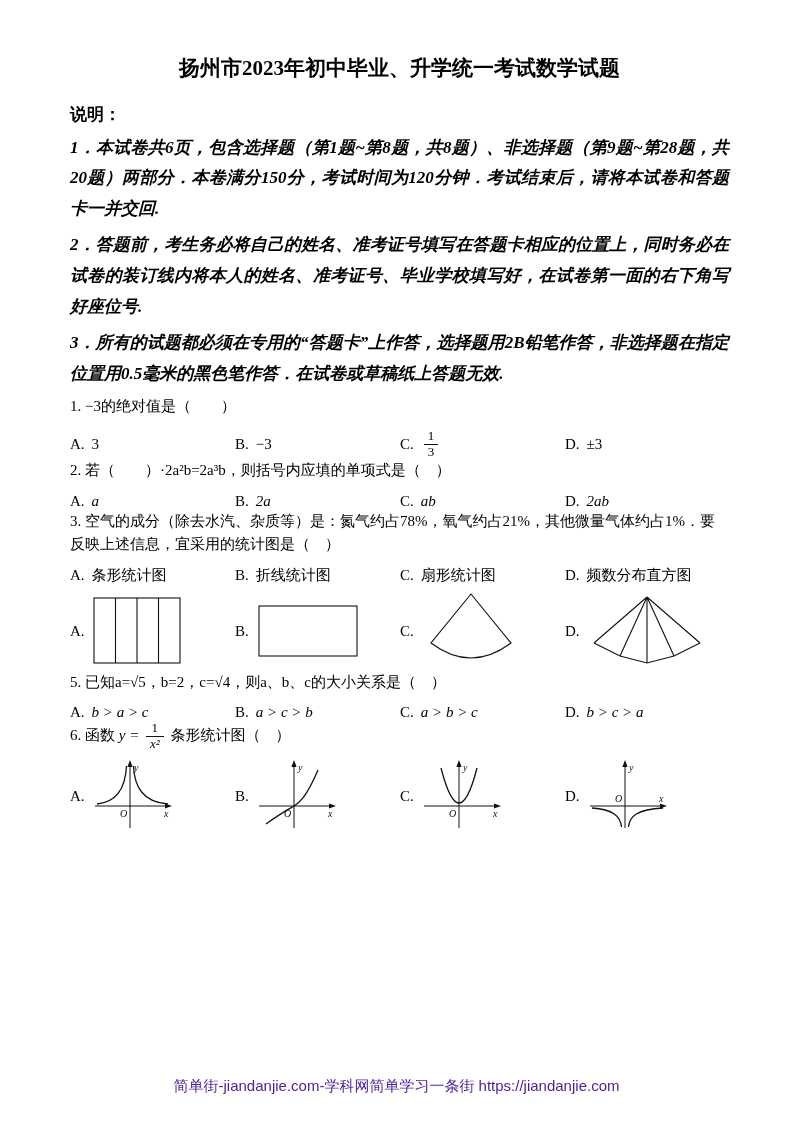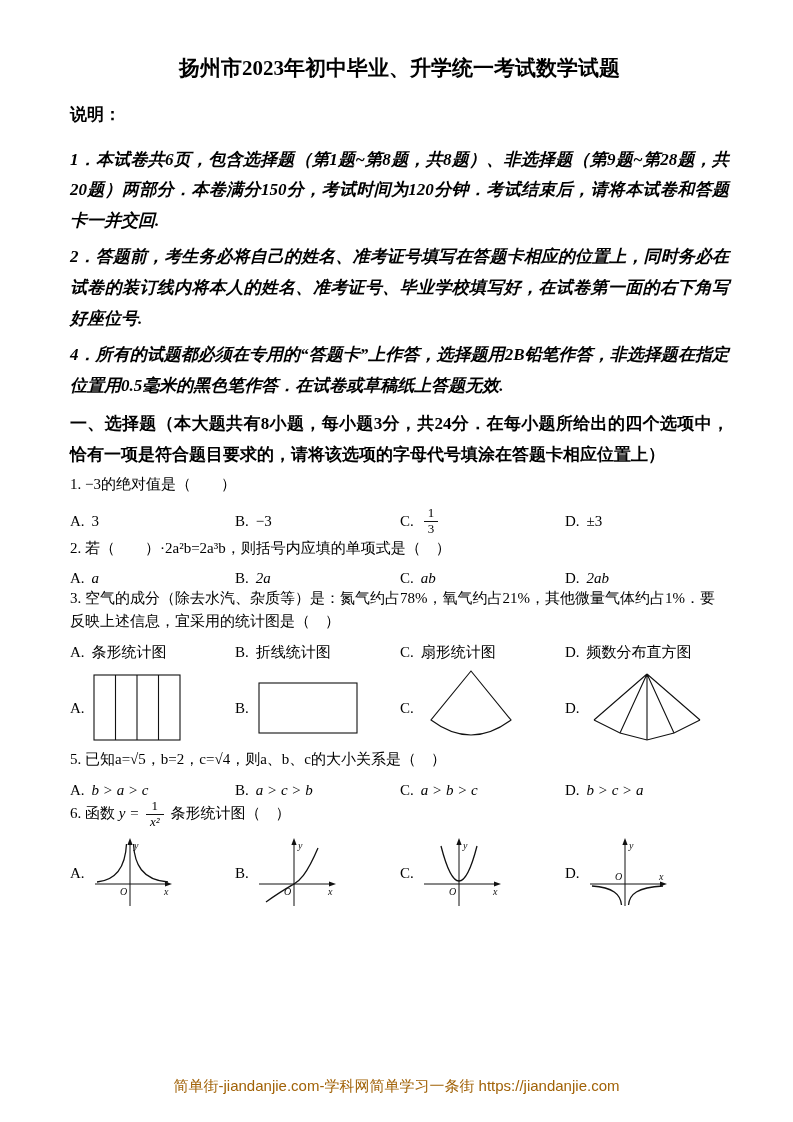--- a/index.html
+++ b/index.html
@@ -3,56 +3,55 @@
 <meta charset="utf-8">
 <style>
   * { margin:0; padding:0; box-sizing:border-box; }
   html,body { background:#ffffff; }
   body { font-family:"Liberation Serif", serif; color:#000; }
   .page {
     position:relative; width:793px; height:1122px; margin:0 auto;
     background:#ffffff; padding:54px 64px 16px 70px; overflow:hidden;
   }
   .title { text-align:center; font-size:21px; font-weight:bold; margin-bottom:18px; }
-  .notes-heading { font-size:17px; font-weight:bold; line-height:1.8; margin-bottom:14px; }
+  .notes-heading { font-size:17px; font-weight:bold; line-height:1.8; margin-bottom:2px; }
   .note { font-size:17px; font-weight:bold; line-height:1.8; margin-bottom:6px; text-align:justify;font-style:italic; }
   .section-heading { font-size:17px; font-weight:bold; line-height:1.8; margin-top:8px; margin-bottom:2px; text-align:justify; }
   .q-stem { font-size:15px; line-height:1.55; }
   .opt-row { display:flex; align-items:center; margin-top:10px; }
   .opt { display:flex; align-items:center; gap:7px; font-size:15px; flex:0 0 165px; }
   .opt:nth-child(4) { flex:0 0 auto; }
   .opt-label { white-space:nowrap; }
   .math { font-style:italic; }
   .frac { display:inline-block; vertical-align:middle; text-align:center; font-size:13px; line-height:1.15; margin:0 3px; }
   .frac .num { display:block; border-bottom:1px solid #111; padding:0 4px; }
   .frac .den { display:block; padding:0 4px; }
   .fig-row { margin-top:6px; }
   .fig path, .fig rect, .fig line { fill:none; stroke:#111; stroke-width:1.1; }
   .graph .axis { stroke:#111; stroke-width:1; fill:none; }
   .graph .curve { fill:none; stroke:#111; stroke-width:1.3; }
   .graph .arrow { fill:#111; stroke:none; }
   .graph text { font:italic 10px "Liberation Serif", serif; fill:#111; }
   .footer {
     position:absolute; left:0; right:0; bottom:26px; text-align:center;
-    font-size:15px; color:#a16207; font-family:"Liberation Sans", sans-serif;
+    font-size:15px; color:#4c1d95; font-family:"Liberation Sans", sans-serif;
   }
 </style>
 </head>
 <body>
 
 <div class="page">
 
   <h1 class="title">扬州市2023年初中毕业、升学统一考试数学试题</h1>
 
   <p class="notes-heading">说明：</p>
   <p class="note">1．本试卷共6页，包含选择题（第1题~第8题，共8题）、非选择题（第9题~第28题，共20题）两部分．本卷满分150分，考试时间为120分钟．考试结束后，请将本试卷和答题卡一并交回.</p>
   <p class="note">2．答题前，考生务必将自己的姓名、准考证号填写在答题卡相应的位置上，同时务必在试卷的装订线内将本人的姓名、准考证号、毕业学校填写好，在试卷第一面的右下角写好座位号.</p>
-  <p class="note">4．所有的试题都必须在专用的“答题卡”上作答，选择题用2B铅笔作答，非选择题在指定位置用0.5毫米的黑色笔作答．在试卷或草稿纸上答题无效.</p>
-
-  <p class="section-heading">一、选择题（本大题共有8小题，每小题3分，共24分．在每小题所给出的四个选项中，恰有一项是符合题目要求的，请将该选项的字母代号填涂在答题卡相应位置上）</p>
+  <p class="note">3．所有的试题都必须在专用的“答题卡”上作答，选择题用2B铅笔作答，非选择题在指定位置用0.5毫米的黑色笔作答．在试卷或草稿纸上答题无效.</p>
+
 
   <div class="question">
     <p class="q-stem">1. −3的绝对值是（　　）</p>
     <div class="opt-row">
       <div class="opt">
         <span class="opt-label">A.</span>
         <span class="opt-val">3</span>
       </div>
       <div class="opt">
         <span class="opt-label">B.</span>

